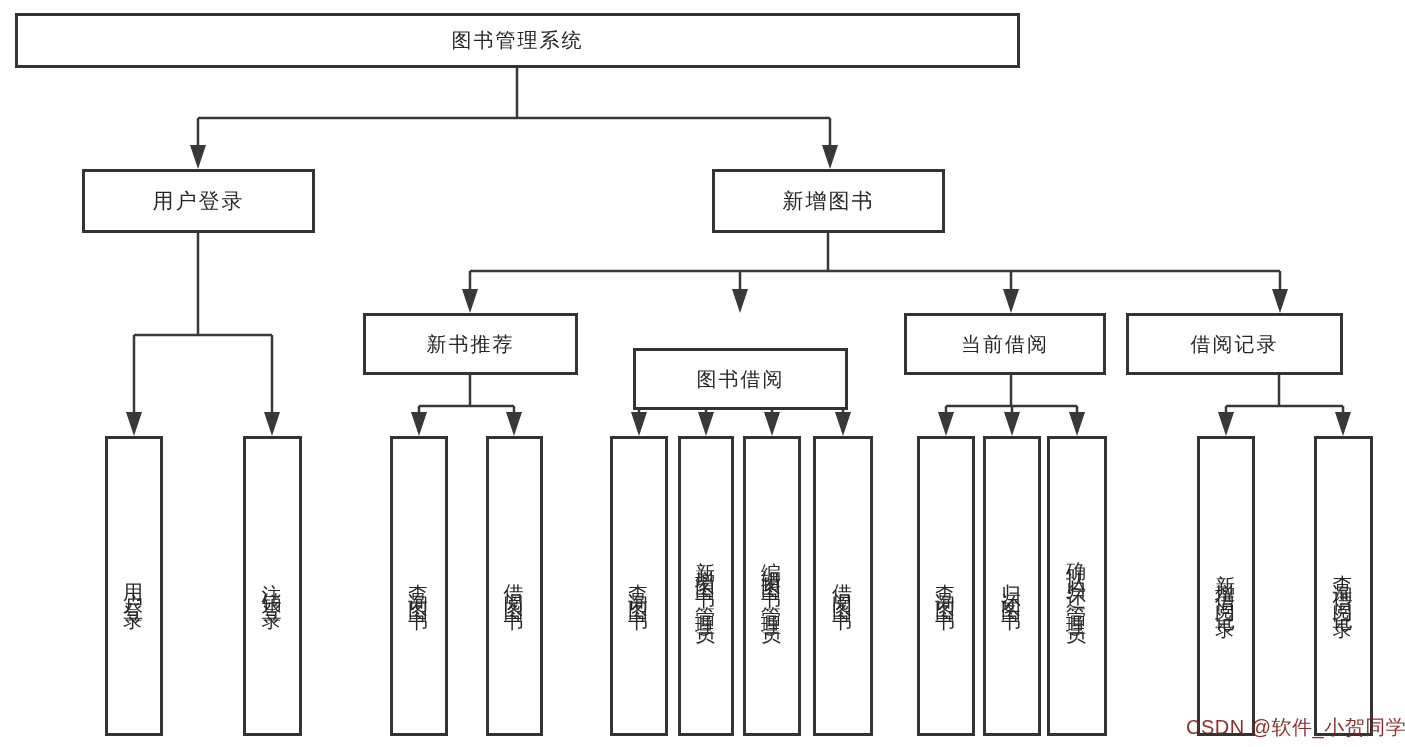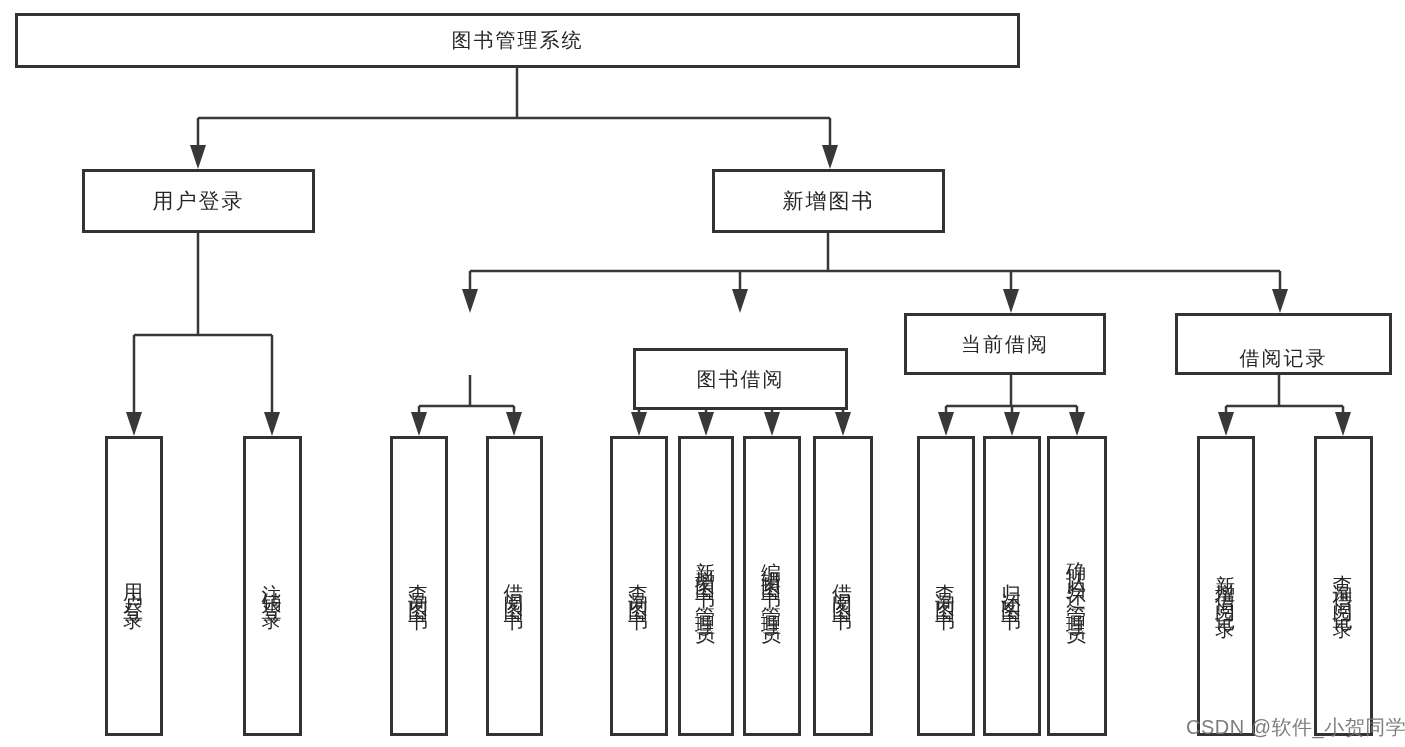--- a/index.html
+++ b/index.html
@@ -38,21 +38,21 @@
     text-orientation: mixed;
     letter-spacing: 9px;
     white-space: nowrap;
   }
   .watermark {
     position: absolute;
     left: 1186px;
     top: 714px;
     font-size: 20px;
     letter-spacing: 0.5px;
-    color: #737373;
+    color: #7f1d1d;
     opacity: 0.92;
     white-space: nowrap;
     z-index: 3;
   }
 </style>
 </head>
 <body>
 
 <div class="stage">
 
@@ -100,27 +100,30 @@
     <span>图书管理系统</span>
   </div>
 
   <div class="box h lv2" style="left:82px; top:169px; width:233px; height:64px;">
     <span>用户登录</span>
   </div>
   <div class="box h lv2" style="left:712px; top:169px; width:233px; height:64px;">
     <span>新增图书</span>
   </div>
 
+  <div class="box h" style="left:363px; top:313px; width:215px; height:62px;">
+    <span>新书推荐</span>
+  </div>
   <div class="box h" style="left:633px; top:313px; width:215px; height:62px;margin-top:35px;">
     <span>图书借阅</span>
   </div>
   <div class="box h" style="left:904px; top:313px; width:202px; height:62px;">
     <span>当前借阅</span>
   </div>
-  <div class="box h" style="left:1175px; top:313px; width:217px; height:62px;align-items:flex-end;">
+  <div class="box h" style="left:1126px; top:313px; width:217px; height:62px;">
     <span>借阅记录</span>
   </div>
 
   <div class="box v" style="left:105px; top:436px; width:58px; height:300px;">
     <span>用户登录</span>
   </div>
   <div class="box v" style="left:243px; top:436px; width:59px; height:300px;">
     <span>注销登录</span>
   </div>
 

